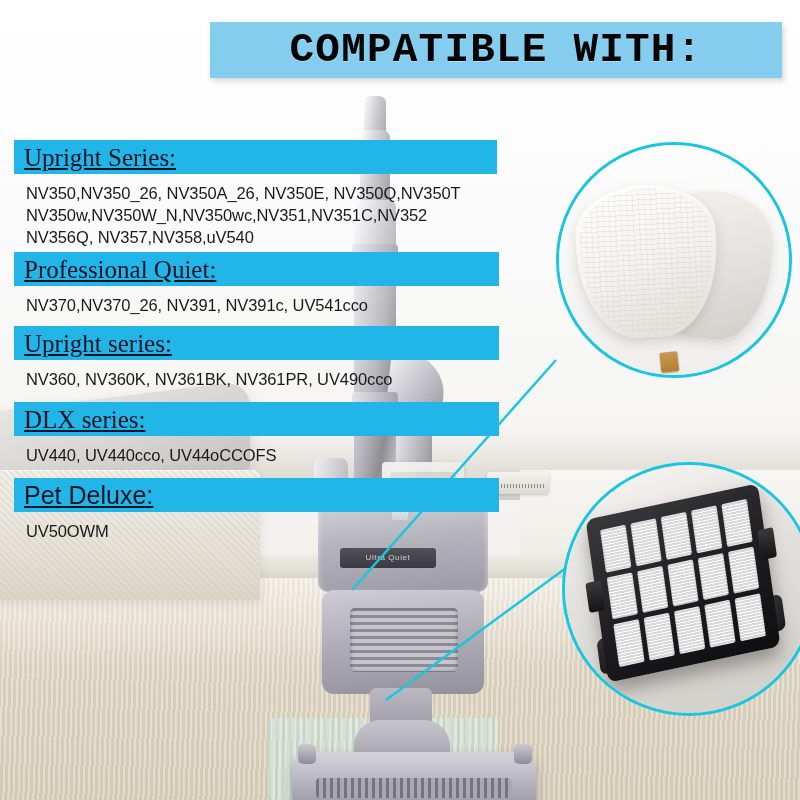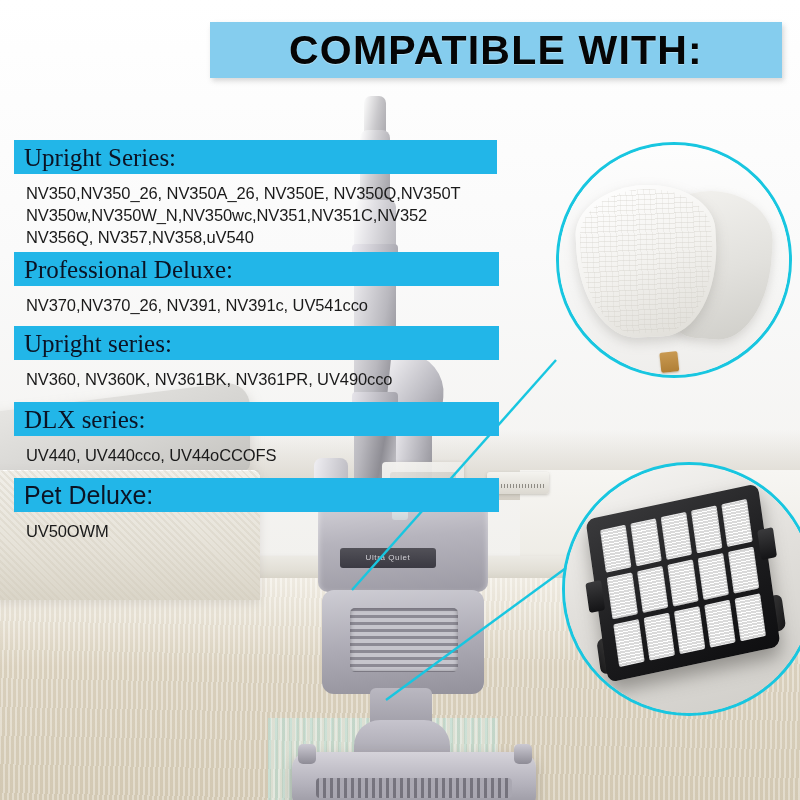--- a/index.html
+++ b/index.html
@@ -146,31 +146,31 @@
     border-radius:2px;box-shadow:inset 0 0 2px rgba(90,90,92,.55);}
   .hepa-lip{position:absolute;left:-6px;top:116px;width:190px;height:36px;
     background:linear-gradient(180deg,#2a2a2c,#111113);border-radius:7px;transform:skewY(-2deg);}
   .hepa-ear{position:absolute;width:16px;height:30px;background:linear-gradient(180deg,#3a3a3c,#141416);border-radius:3px;}
   .hepa-ear.l{left:-9px;top:62px;} .hepa-ear.r{left:169px;top:46px;}
 
   
   .title-banner{position:absolute;left:210px;top:22px;width:572px;height:56px;
     background:#85cdee;box-shadow:2px 3px 5px rgba(120,120,120,.28);}
   .title-banner span{display:block;width:100%;text-align:center;line-height:56px;
-    font-family:Liberation Sans, sans-serif;font-weight:bold;font-size:41px;letter-spacing:1.2px;
+    font-family:Liberation Mono, monospace;font-weight:bold;font-size:41px;letter-spacing:1.2px;
     color:#050505;white-space:nowrap;
     text-shadow:0 1px 0 rgba(255,255,255,.35);}
 
   
   .list{position:absolute;left:14px;top:140px;width:500px;}
   .sec-bar{background:#22b6e8;height:34px;display:flex;align-items:center;padding:0 0 0 10px;
     margin:0;box-sizing:border-box;}
   .sec-bar.w1{width:483px;}
   .sec-bar.w2{width:485px;}
-  .sec-bar span{font-size:25px;color:#0b1324;white-space:nowrap;line-height:1;}
+  .sec-bar span{font-size:25px;color:#0b1324;white-space:nowrap;line-height:1;text-decoration:underline;}
   .sec-bar.serif span{font-family:"Liberation Serif",serif;}
   .sec-bar.sans span{font-family:"Liberation Sans",sans-serif;}
   .sec-lines{padding:8px 0 4px 12px;}
   .sec-lines div{font-family:"Liberation Sans",sans-serif;font-size:16.5px;color:#1a1a1a;
     line-height:22px;white-space:nowrap;letter-spacing:-.1px;}
   .gap-a{height:6px;} .gap-b{height:8px;}
 </style>
 </head>
 <body>
 
@@ -263,21 +263,21 @@
     <div class="sec-bar serif w1">
       <span>Upright Series:</span>
     </div>
     <div class="sec-lines">
       <div>NV350,NV350_26, NV350A_26, NV350E, NV350Q,NV350T</div>
       <div>NV350w,NV350W_N,NV350wc,NV351,NV351C,NV352</div>
       <div>NV356Q, NV357,NV358,uV540</div>
     </div>
 
     <div class="sec-bar serif w2">
-      <span>Professional Deluxe:</span>
+      <span>Professional Quiet:</span>
     </div>
     <div class="sec-lines">
       <div>NV370,NV370_26, NV391, NV391c, UV541cco</div>
     </div>
     <div class="gap-a"></div>
 
     <div class="sec-bar serif w2">
       <span>Upright series:</span>
     </div>
     <div class="sec-lines">

